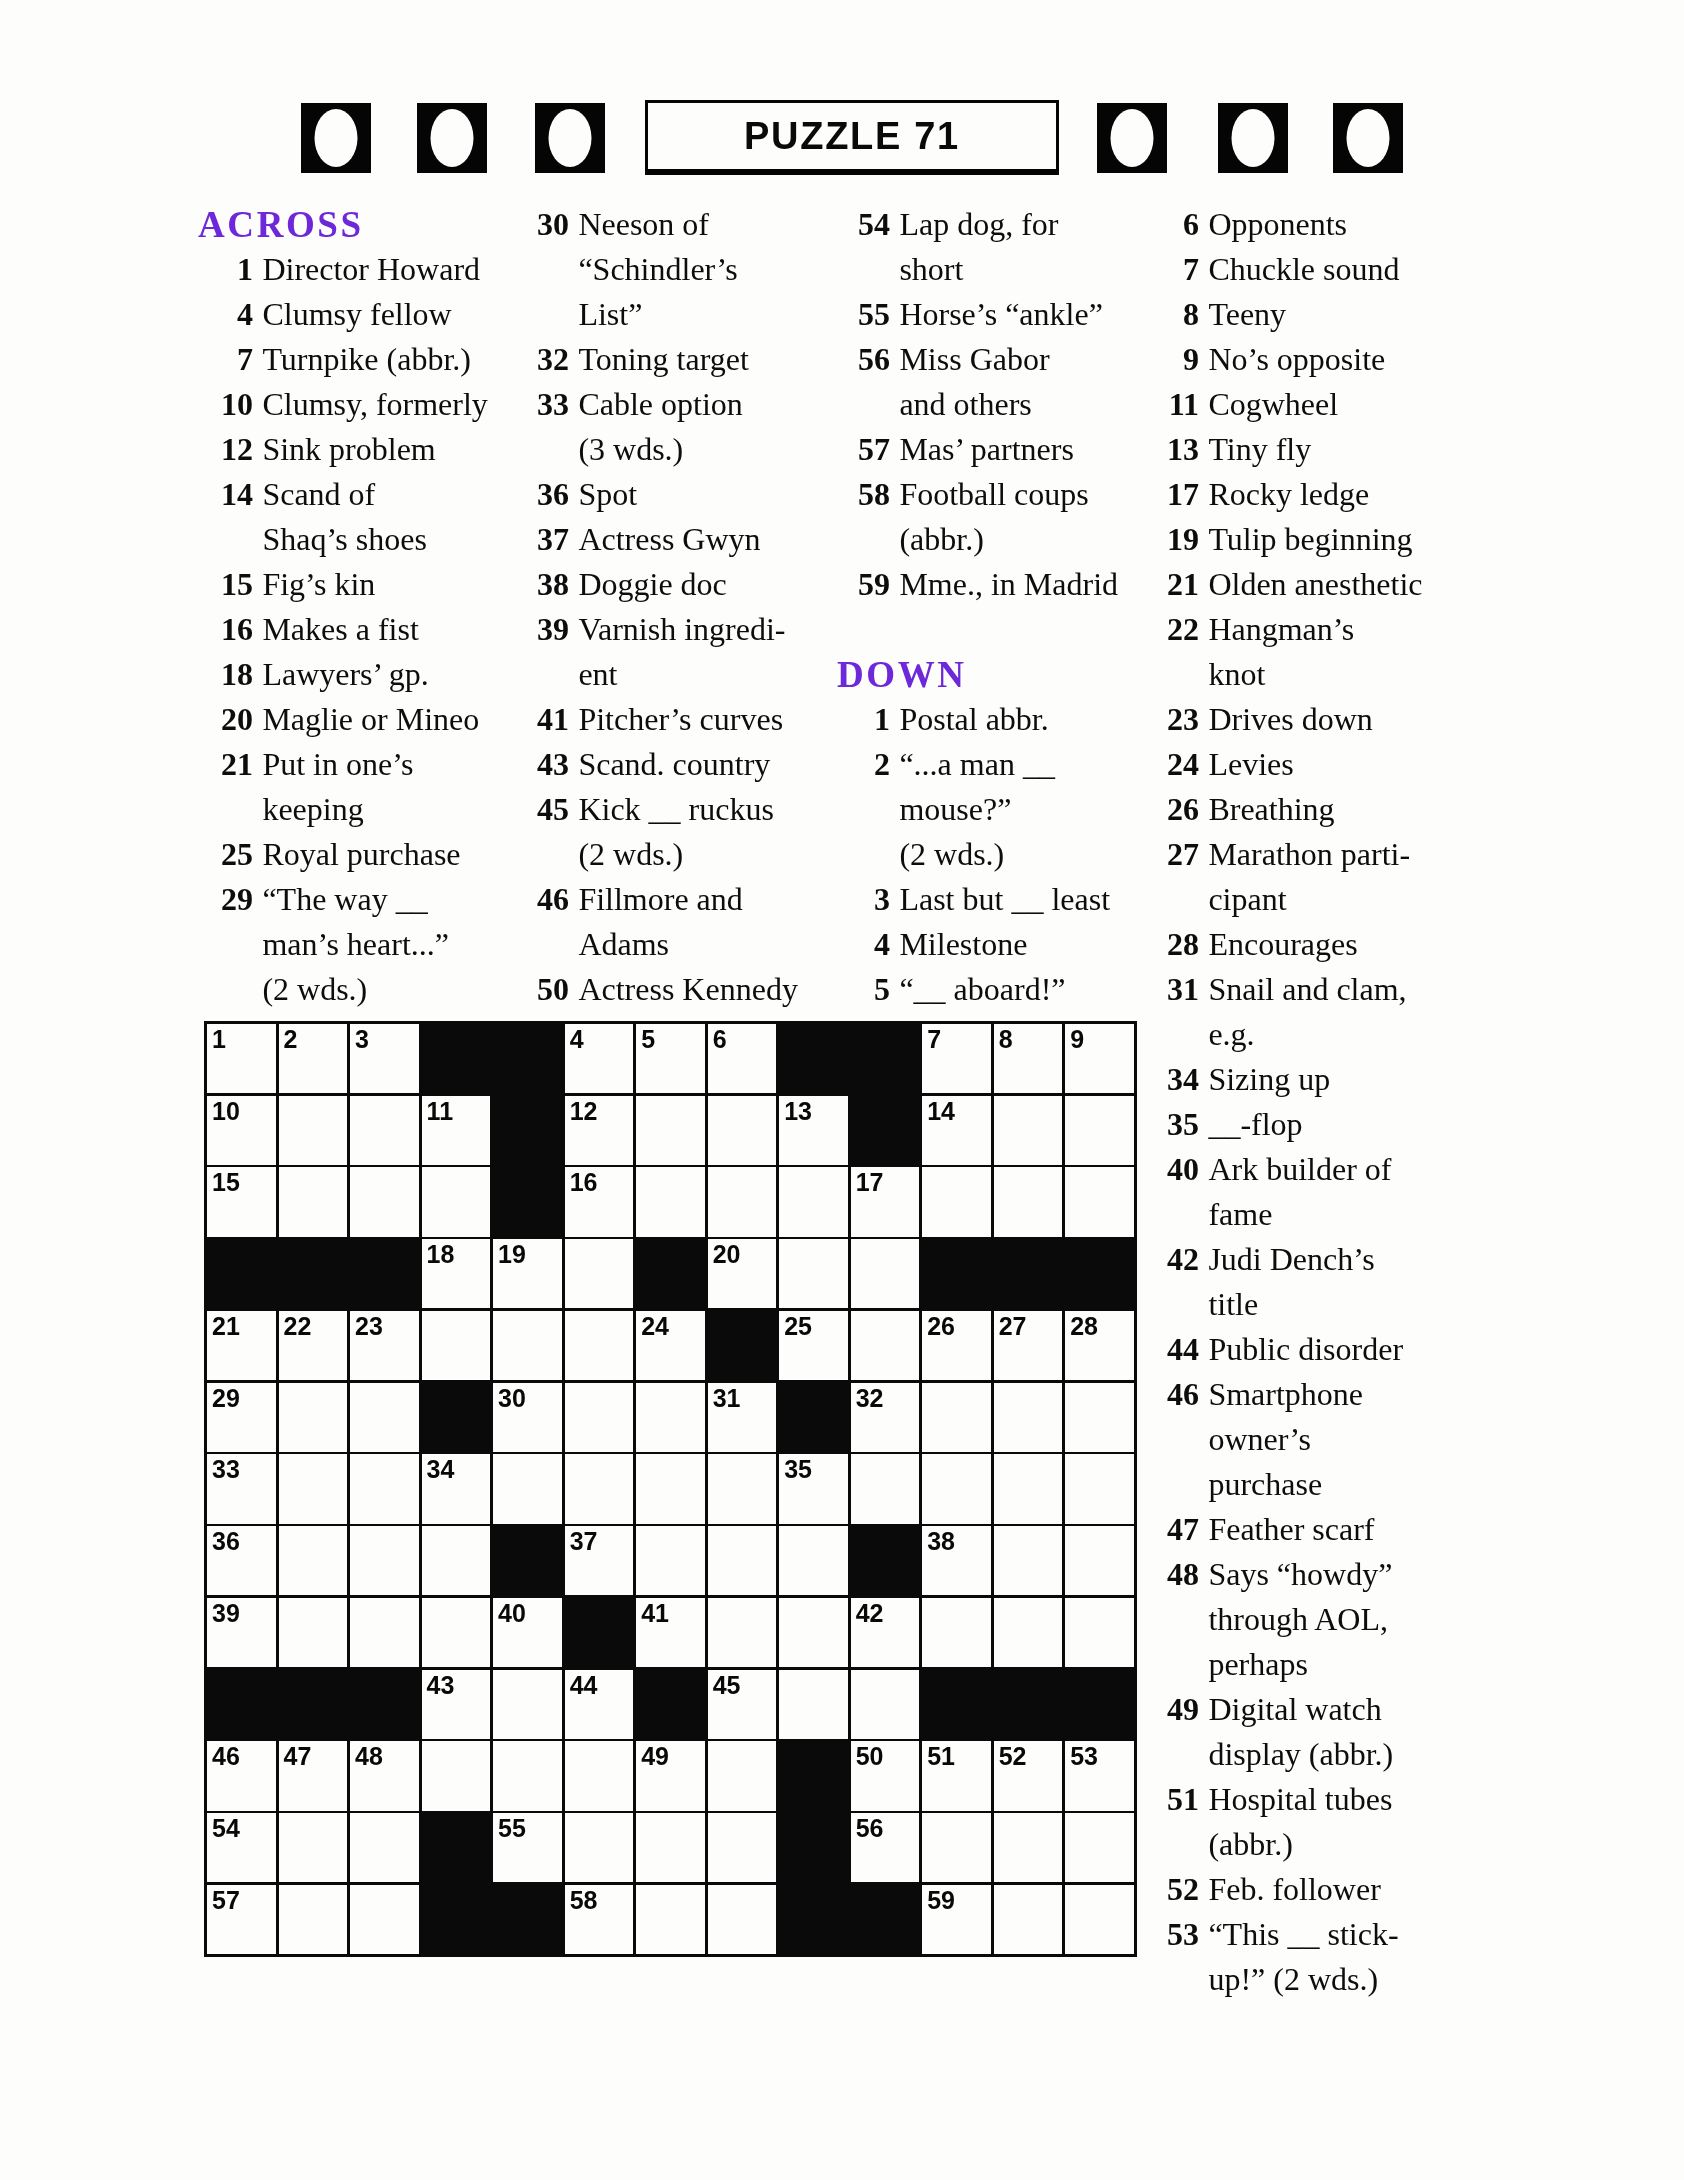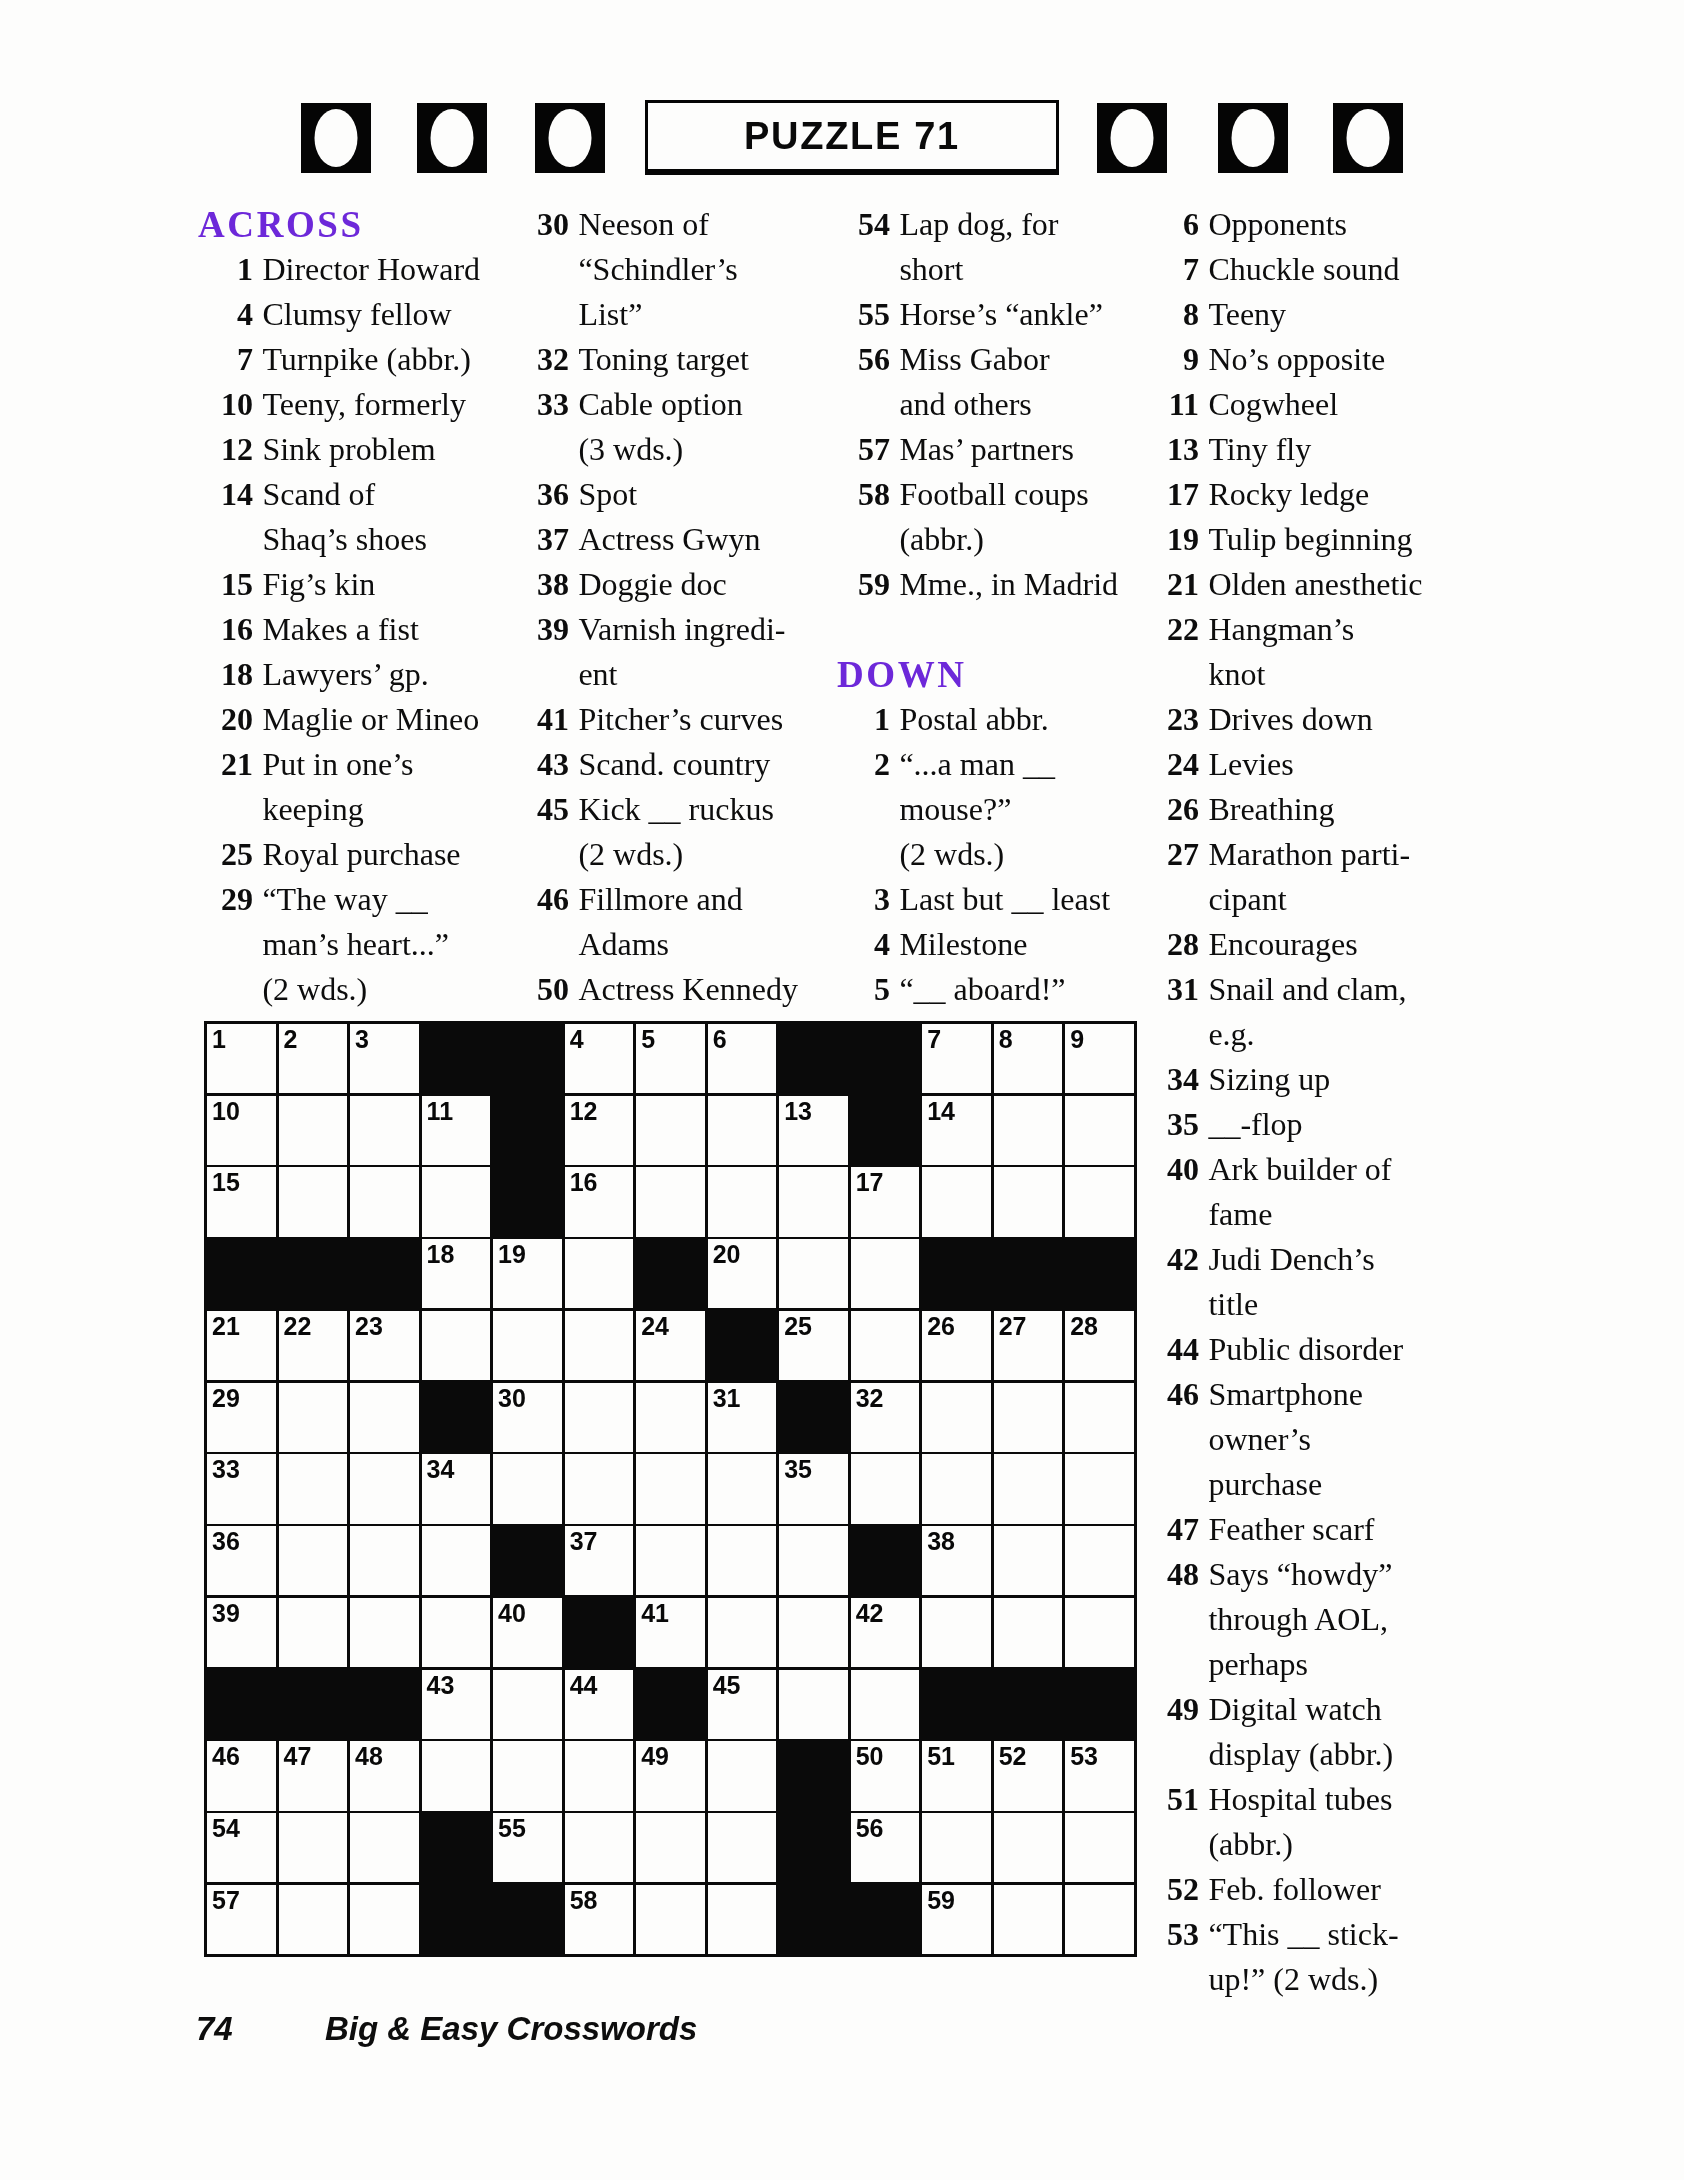--- a/index.html
+++ b/index.html
@@ -114,21 +114,21 @@
       <div class="clue-row">
         <span class="clue-num">4</span>
         <span class="clue-text">Clumsy fellow</span>
       </div>
       <div class="clue-row">
         <span class="clue-num">7</span>
         <span class="clue-text">Turnpike (abbr.)</span>
       </div>
       <div class="clue-row">
         <span class="clue-num">10</span>
-        <span class="clue-text">Teeny, formerly</span>
+        <span class="clue-text">Clumsy, formerly</span>
       </div>
       <div class="clue-row">
         <span class="clue-num">12</span>
         <span class="clue-text">Sink problem</span>
       </div>
       <div class="clue-row">
         <span class="clue-num">14</span>
         <span class="clue-text">Scand of</span>
       </div>
       <div class="clue-row">
@@ -764,19 +764,15 @@
       <div class="cell"></div>
       <div class="cell black"></div>
       <div class="cell black"></div>
       <div class="cell">
         <span class="cnum">59</span>
       </div>
       <div class="cell"></div>
       <div class="cell"></div>
     </div>
 
-  <div class="footer">
-    <span class="pgnum">74</span>
-    <span class="book">Big &amp; Easy Crosswords</span>
-  </div>
 
 </div>
 
 
 </body></html>

